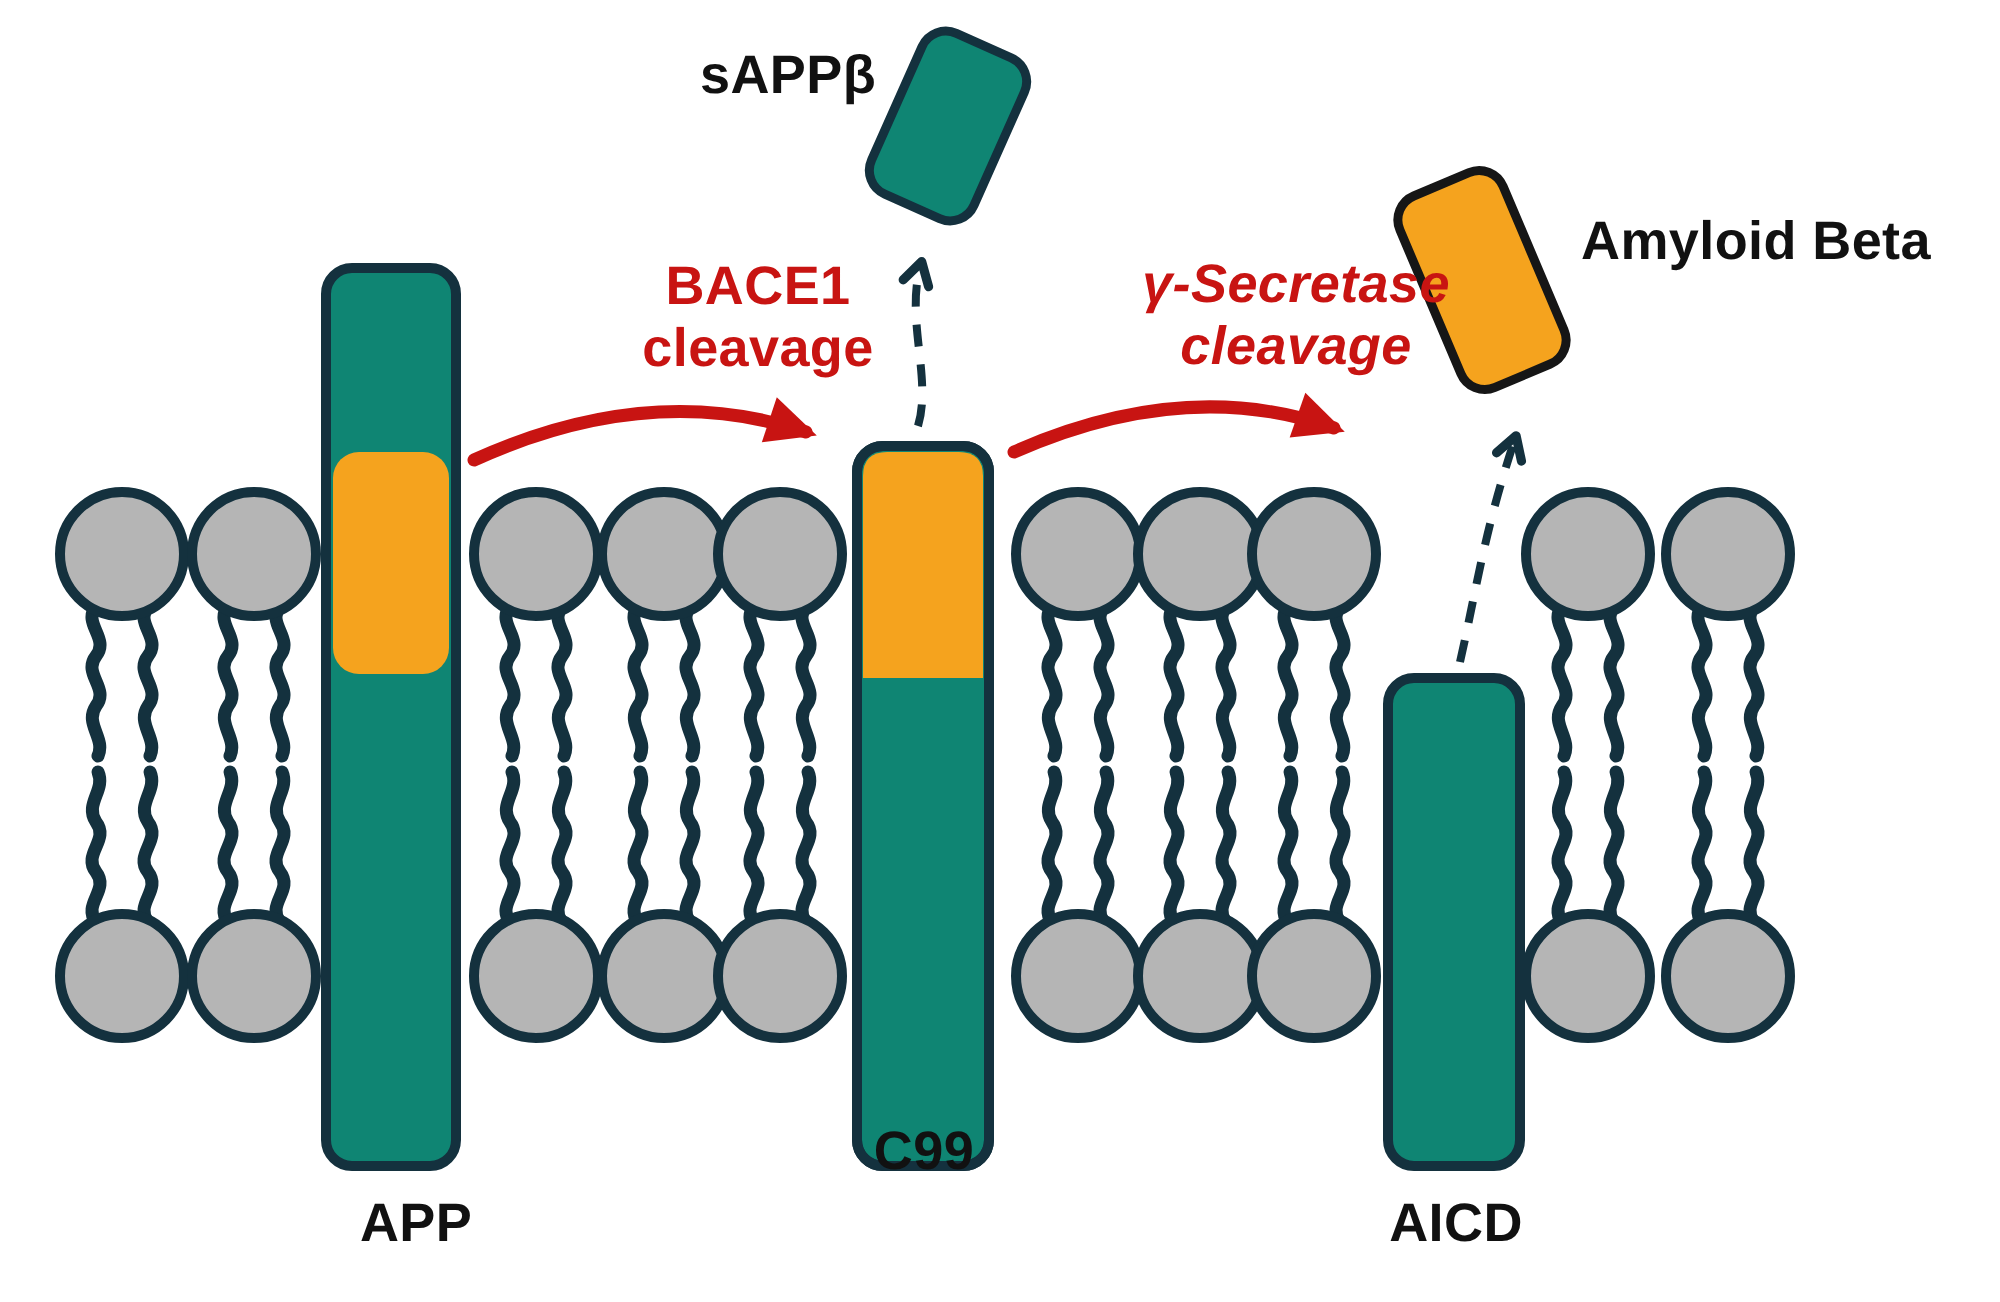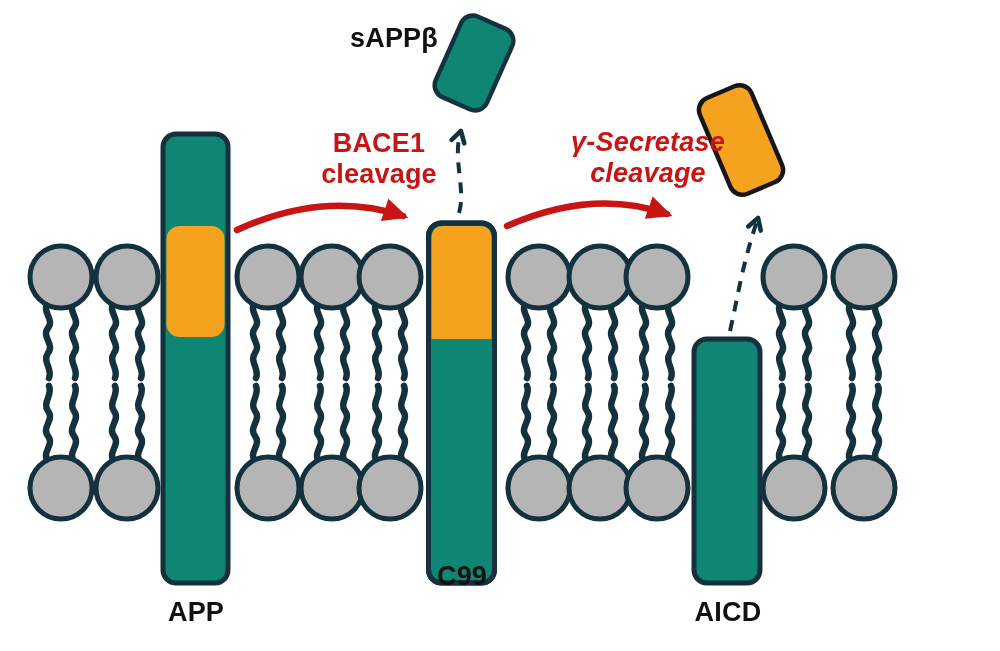--- a/index.html
+++ b/index.html
@@ -181,30 +181,31 @@
 
     <path class="red-arrow" d="M 237 230 Q 325 190 403 216" marker-end="url(#red-head)"></path>
     <path class="red-arrow" d="M 507 226 Q 593 188 667 214" marker-end="url(#red-head)"></path>
 
     <path class="dashed-arrow" d="M 459 213 C 466 190 453 160 460 134" marker-end="url(#chev-head)"></path>
     <path class="dashed-arrow" d="M 730 331 C 738 296 742 266 757 221" marker-end="url(#chev-head)"></path>
   </svg>
 
   <div class="label" style="left:394px; top:38px;">sAPPβ</div>
 
+  <div class="label" style="left:878px; top:121px;">Amyloid Beta</div>
 
   <div class="label red" style="left:334px; top:159px;">
     <div>BACE1</div>
     <div>cleavage</div>
   </div>
 
   <div class="label red" style="left:603px; top:158px;font-style:italic;">
     <div>γ-Secretase</div>
     <div>cleavage</div>
   </div>
 
-  <div class="label" style="left:196px; top:612px;">APP</div>
+  <div class="label" style="left:208px; top:612px;">APP</div>
 
   <div class="label" style="left:462px; top:576px;">C99</div>
 
   <div class="label" style="left:728px; top:612px;">AICD</div>
 
 </div>
 
 </body></html>

